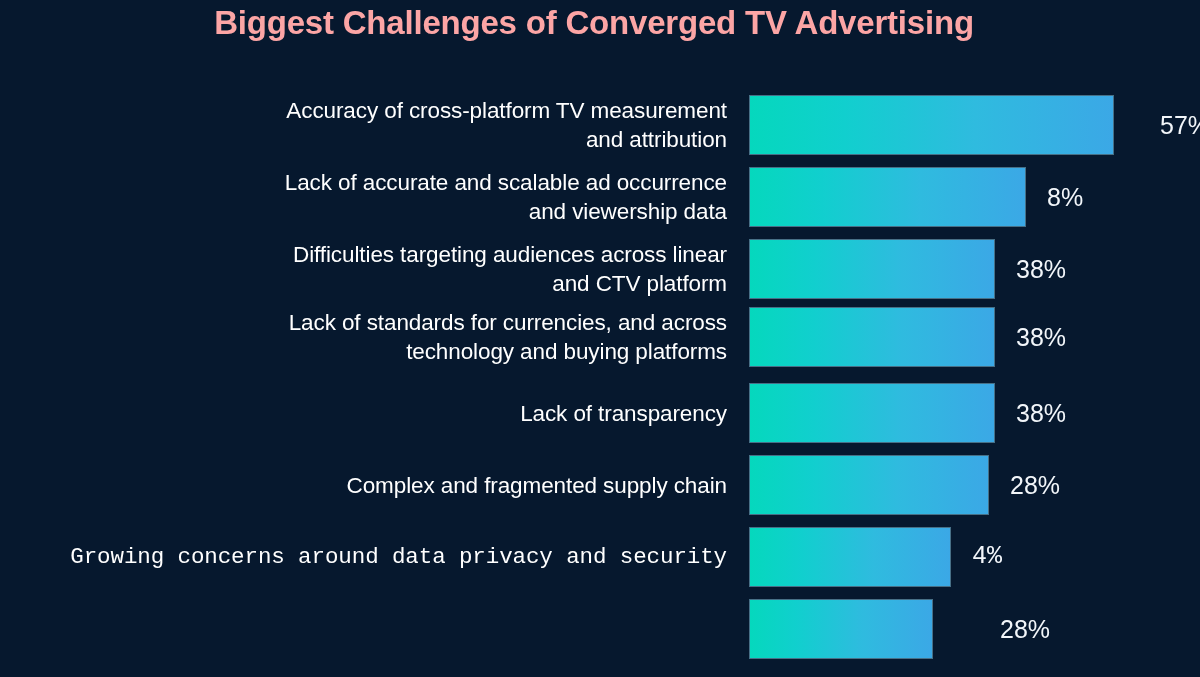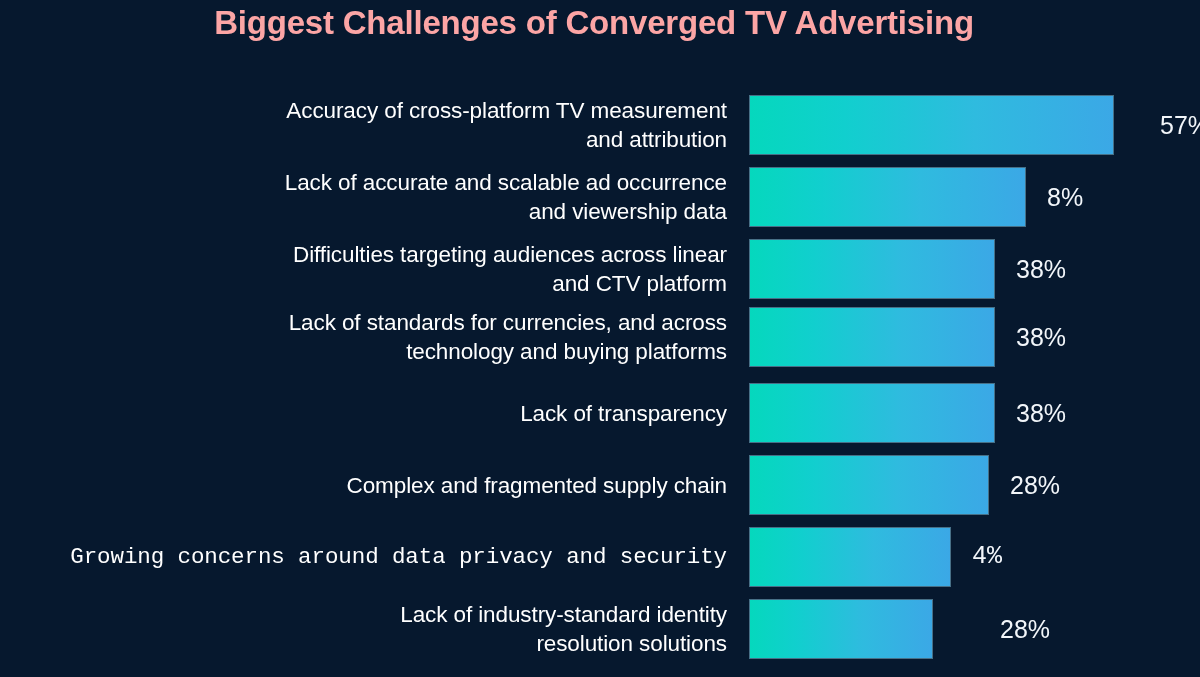--- a/index.html
+++ b/index.html
@@ -131,20 +131,18 @@
         <div class="cat-label">Complex and fragmented supply chain</div>
         <div class="bar" style="width: 238px;"></div>
         <div class="val-label" style="left: 1010px;">28%</div>
       </div>
       <div class="row" style="top: 432px; font-family: Liberation Mono, monospace;">
         <div class="cat-label">Growing concerns around data privacy and security</div>
         <div class="bar" style="width: 200px;"></div>
         <div class="val-label" style="left: 972px;">4%</div>
       </div>
       <div class="row" style="top: 504px;">
-        <div class="cat-label">Lack of industry-standard identity
-resolution solutions</div>
         <div class="bar" style="width: 182px;"></div>
         <div class="val-label" style="left: 1000px;">28%</div>
       </div>
     </div>
 
 </div>
 
 </body></html>

